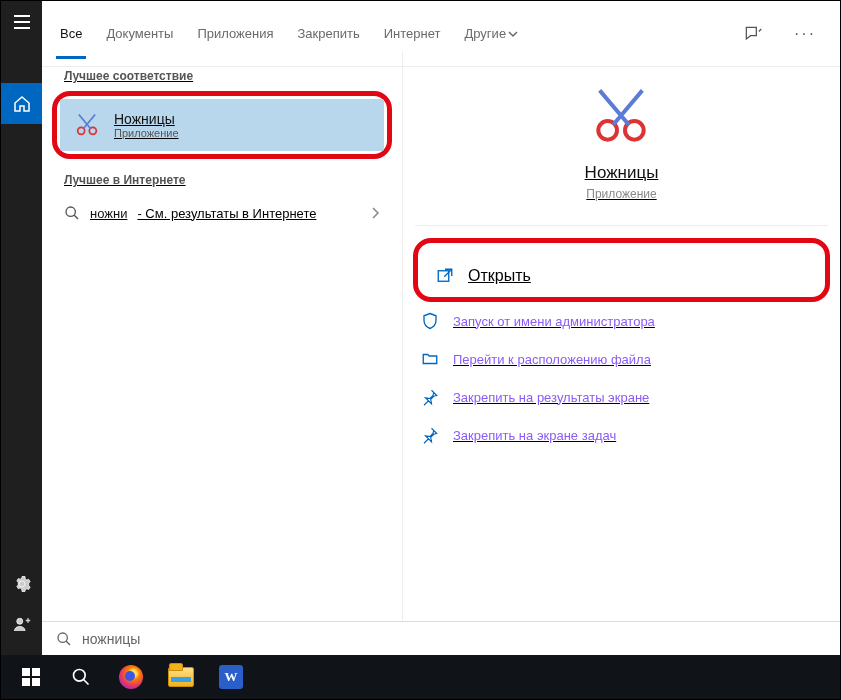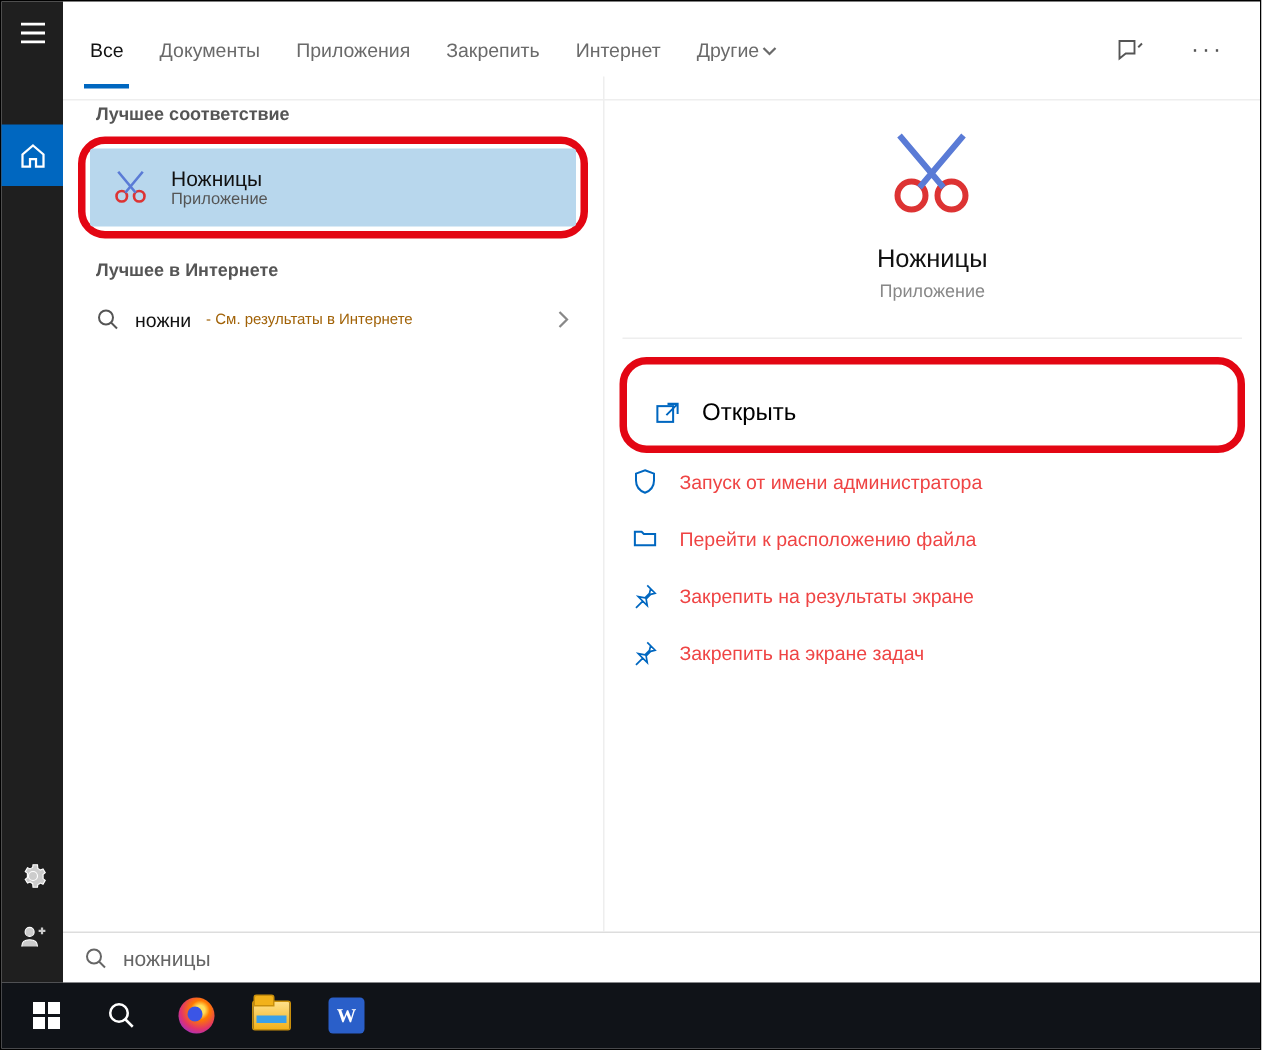--- a/index.html
+++ b/index.html
@@ -33,20 +33,21 @@
 }
 .tabs .more-chevron { margin-left: 2px; }
 .tabs .right { margin-left: auto; display:flex; align-items:center; gap: 18px; }
 .tabs .iconbtn { width: 34px; height: 34px; display:flex;align-items:center;justify-content:center; cursor:pointer; color:#555;}
 .ellipsis { letter-spacing: 2px; font-size: 16px; color:#555; }
 
 
 .main {
   position: absolute; left: 41px; top: 50px; right: 0; bottom: 78px;
   display: flex;
+  text-decoration: underline;
 }
 .col-left { width: 360px; padding: 18px 0 0 0; }
 .col-right { flex: 1; border-left: 1px solid #eee; display:flex; flex-direction:column; align-items:center; }
 
 .section-header { font-size: 12px; color: #555; padding: 0 22px 8px 22px; font-weight: 600; }
 
 
 .callout {
   position: relative; margin: 0 10px 14px 10px;
   border: 5px solid #e30613; border-radius: 18px; padding: 3px 3px;
@@ -59,38 +60,38 @@
   width: 30px; height: 30px; display:flex;align-items:center;justify-content:center;
 }
 .bestmatch .title { font-size: 14px; color:#111; }
 .bestmatch .subtitle { font-size: 11px; color:#555; }
 
 
 .webrow {
   display:flex; align-items:center; gap:10px; padding: 10px 22px; cursor:pointer;
 }
 .webrow .txt { font-size: 13px; color:#111;text-align:center; }
-.webrow .hint { font-size: 10px; color:#a16207; }
+.webrow .hint { font-size: 13px; color:#000000; }
 .webrow .chev { margin-left:auto; }
 
 
 .hero { margin-top: 34px; display:flex; flex-direction:column; align-items:center; }
 .hero .title { font-size: 17px; margin-top: 14px; color:#111; }
 .hero .subtitle { font-size: 12px; color:#888; margin-top: 4px; }
 
 .divider { height:1px; background:#eee; width: calc(100% - 24px); margin: 24px 12px 0 12px; }
 
 .actions { width: 100%; padding: 12px 0; }
 .actions .callout-open {
   position: relative; margin: 0 10px 0 10px;
   border: 5px solid #e30613; border-radius: 18px; padding: 4px 4px;
 }
 .action {
   display:flex; align-items:center; gap:14px; padding: 10px 18px; cursor:pointer;
-  font-size: 13px; color:#ef4444;
+  font-size: 13px; color:#8b5cf6;
 }
 .action svg { flex-shrink:0; }
 .open-inner { display:flex; align-items:center; gap:14px; padding: 8px 14px; margin-top: 12px; }
 
 
 .searchrow {
   position:absolute; left:41px; right:0; bottom: 44px; height: 34px;
   background:#fff; border-top: 1px solid #ddd;
   display:flex; align-items:center; gap:10px; padding: 0 14px;
 }

